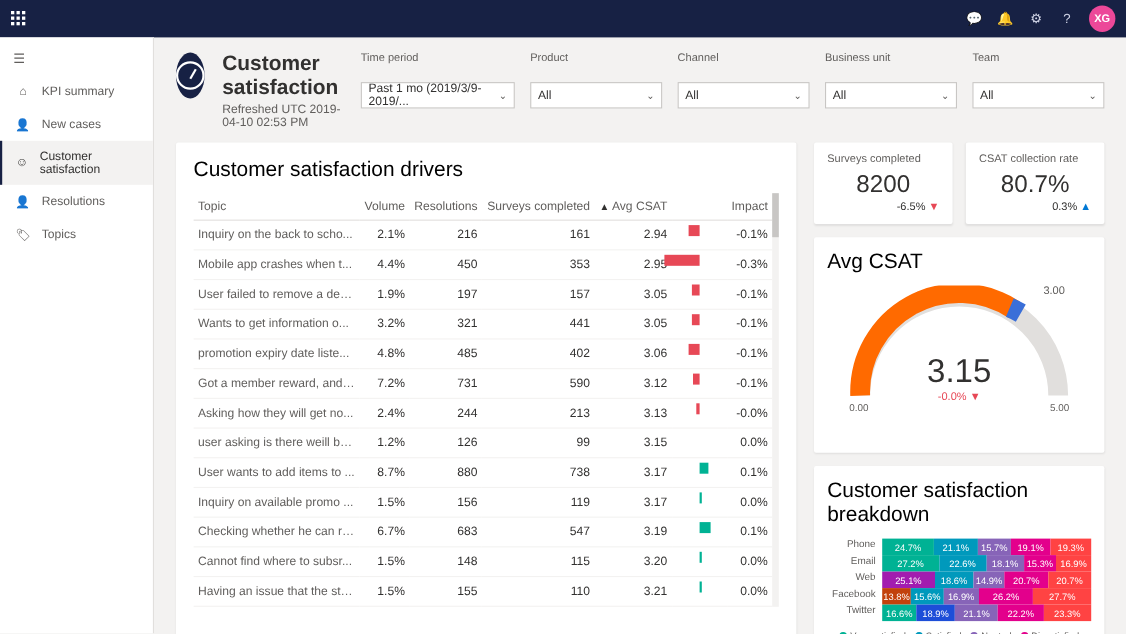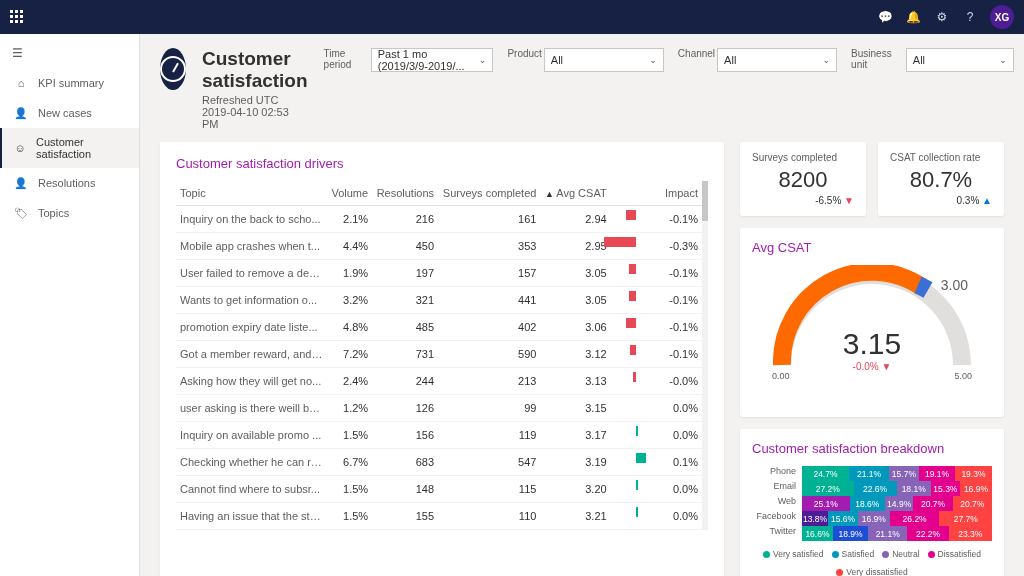--- a/index.html
+++ b/index.html
@@ -3,44 +3,44 @@
 <meta charset="utf-8">
 <style>
 *{box-sizing:border-box;margin:0;padding:0;font-family:"Segoe UI",Arial,sans-serif}
 body{background:#f3f2f1;font-size:12px;color:#323130;overflow:hidden}
 .topbar{height:34px;background:#172144;color:#fff;display:flex;align-items:center;padding:0 10px}
 .waffle{width:14px;height:14px;display:grid;grid-template-columns:repeat(3,3px);grid-template-rows:repeat(3,3px);gap:2px;margin-right:12px}
 .waffle span{background:#fff}
 .app-title{font-size:13px;font-weight:600}
 .topbar .spacer{flex:1}
 .topicon{width:28px;height:28px;display:flex;align-items:center;justify-content:center;cursor:pointer;color:#d0d4e6}
-.avatar{width:24px;height:24px;border-radius:50%;background:#4c1d95;color:#fff;display:flex;align-items:center;justify-content:center;font-size:10px;font-weight:600;margin-left:6px}
+.avatar{width:24px;height:24px;border-radius:50%;background:#ec4899;color:#fff;display:flex;align-items:center;justify-content:center;font-size:10px;font-weight:600;margin-left:6px}
 .shell{display:flex;height:calc(100vh - 34px)}
 .sidebar{width:140px;background:#fff;border-right:1px solid #e1dfdd;padding-top:4px}
 .hamburger{padding:8px 12px;cursor:pointer;color:#605e5c}
 .navitem{display:flex;align-items:center;gap:10px;padding:8px 12px;font-size:11px;color:#605e5c;cursor:pointer;border-left:2px solid transparent}
 .navitem.active{background:#f3f2f1;border-left-color:#172144;color:#323130}
 .navicon{width:14px;height:14px;display:flex;align-items:center;justify-content:center}
 .main{flex:1;padding:14px 20px;overflow:auto}
 .header{display:flex;align-items:flex-start;gap:16px;margin-bottom:12px}
 .iconcircle{width:42px;height:42px;border-radius:50%;background:#172144;display:flex;align-items:center;justify-content:center;color:#fff}
 .iconcircle-inner{width:26px;height:26px;border:2px solid #fff;border-radius:50%;position:relative}
 .iconcircle-inner::after{content:"";position:absolute;width:2px;height:10px;background:#fff;top:4px;left:10px;transform-origin:bottom;transform:rotate(30deg)}
 .titleblock h1{font-size:19px;font-weight:600}
 .refreshed{font-size:11px;color:#605e5c;margin-top:2px}
 .filters{display:flex;gap:14px;margin-left:auto}
-.filter{display:flex;gap:2px}
+.filter{display:flex;flex-direction:column;gap:16px}
 .filter-label{font-size:10px;color:#605e5c}
 .filter-select{width:120px;height:24px;border:1px solid #c8c6c4;background:#fff;font-size:11px;padding:0 6px;display:flex;align-items:center;justify-content:space-between;cursor:pointer;color:#323130}
 .filter-select.wide{width:140px}
 .chev{font-size:9px;color:#605e5c}
 .content{display:flex;gap:16px}
 .card{background:#fff;border-radius:2px;box-shadow:0 1px 2px rgba(0,0,0,.08)}
 .drivers{flex:1;padding:14px 16px}
-.card-title{font-size:13px;color:#a21caf;margin-bottom:10px}
+.card-title{font-size:19px;color:#000000;margin-bottom:10px}
 .tbl{width:100%;border-collapse:collapse;font-size:11px}
 .tbl th{text-align:left;font-weight:400;color:#605e5c;padding:6px 4px;border-bottom:1px solid #e1dfdd}
 .tbl th.r,.tbl td.r{text-align:right}
 .tbl td{padding:7px 4px;border-bottom:1px solid #f3f2f1;color:#323130}
 .tbl td.topic{color:#605e5c;max-width:150px;white-space:nowrap;overflow:hidden;text-overflow:ellipsis}
 .impactcell{position:relative;width:50px}
 .impactbar{position:absolute;top:4px;height:10px}
 .impactbar.neg{right:50%;background:#e74856}
 .impactbar.pos{left:50%;background:#00b294}
 .scrollbar{width:6px;background:#f3f2f1;position:relative}
@@ -53,21 +53,21 @@
 .kpi-delta{font-size:10px;text-align:right;margin-top:2px}
 .kpi-delta .down{color:#e74856}
 .kpi-delta .up{color:#0078d4}
 .csat{padding:12px}
 .gauge-wrap{position:relative;height:140px;display:flex;flex-direction:column;align-items:center}
 .gaugesvg{width:220px;height:110px}
 .gauge-center{position:absolute;top:62px;text-align:center}
 .gauge-score{font-size:30px;font-weight:300}
 .gauge-delta{font-size:10px;color:#e74856}
 .scale{display:flex;justify-content:space-between;width:200px;font-size:9px;color:#605e5c;margin-top:-4px}
-.gauge-label{position:absolute;top:12px;right:24px;font-size:14px;color:#605e5c}
+.gauge-label{position:absolute;top:0;right:24px;font-size:10px;color:#605e5c}
 .breakdown{padding:12px}
 .brow{display:flex;margin-bottom:0}
 .brow-label{width:50px;font-size:9px;color:#605e5c;text-align:right;padding-right:6px}
 .bbar{flex:1;height:15px;display:flex}
 .seg{color:#fff;font-size:8.5px;display:flex;align-items:center;justify-content:center;overflow:hidden}
 .legend{display:flex;flex-wrap:wrap;gap:8px;font-size:8.5px;color:#605e5c;margin-top:8px;justify-content:center}
 .legend span{display:flex;align-items:center;gap:3px}
 .dot{width:7px;height:7px;border-radius:50%}
 .sorticon{font-size:9px;color:#323130}
 .drivers-body{display:flex}
@@ -269,20 +269,31 @@
                   <tr>
                     <td class="topic">user asking is there weill be...</td>
                     <td class="r">1.2%</td>
                     <td class="r">126</td>
                     <td class="r">99</td>
                     <td class="r">3.15</td>
                     <td class="impactcell">
                       <div class="impactbar pos" style="width:0px"></div>
                     </td>
                     <td class="r">0.0%</td>
+                  </tr>
+                  <tr>
+                    <td class="topic">User wants to add items to ...</td>
+                    <td class="r">8.7%</td>
+                    <td class="r">880</td>
+                    <td class="r">738</td>
+                    <td class="r">3.17</td>
+                    <td class="impactcell">
+                      <div class="impactbar pos" style="width:8px"></div>
+                    </td>
+                    <td class="r">0.1%</td>
                   </tr>
                   <tr>
                     <td class="topic">Inquiry on available promo ...</td>
                     <td class="r">1.5%</td>
                     <td class="r">156</td>
                     <td class="r">119</td>
                     <td class="r">3.17</td>
                     <td class="impactcell">
                       <div class="impactbar pos" style="width:2px"></div>
                     </td>
@@ -393,21 +404,21 @@
                   <div class="seg" style="width:25.1%;background:#a21caf">25.1%</div>
                   <div class="seg" style="width:18.6%;background:#0099bc">18.6%</div>
                   <div class="seg" style="width:14.9%;background:#8764b8">14.9%</div>
                   <div class="seg" style="width:20.7%;background:#e3008c">20.7%</div>
                   <div class="seg" style="width:20.7%;background:#ff4343">20.7%</div>
                 </div>
               </div>
               <div class="brow">
                 <div class="brow-label">Facebook</div>
                 <div class="bbar">
-                  <div class="seg" style="width:13.8%;background:#4c1d95">13.8%</div>
+                  <div class="seg" style="width:13.8%;background:#c2410c">13.8%</div>
                   <div class="seg" style="width:15.6%;background:#0099bc">15.6%</div>
                   <div class="seg" style="width:16.9%;background:#8764b8">16.9%</div>
                   <div class="seg" style="width:26.2%;background:#e3008c">26.2%</div>
                   <div class="seg" style="width:27.7%;background:#ff4343">27.7%</div>
                 </div>
               </div>
               <div class="brow">
                 <div class="brow-label">Twitter</div>
                 <div class="bbar">
                   <div class="seg" style="width:16.6%;background:#00b294">16.6%</div>

